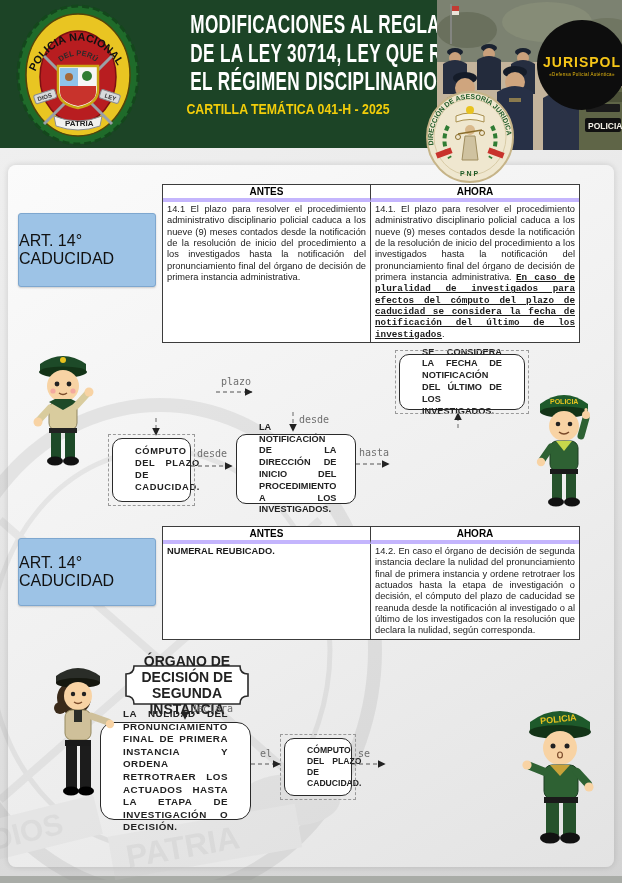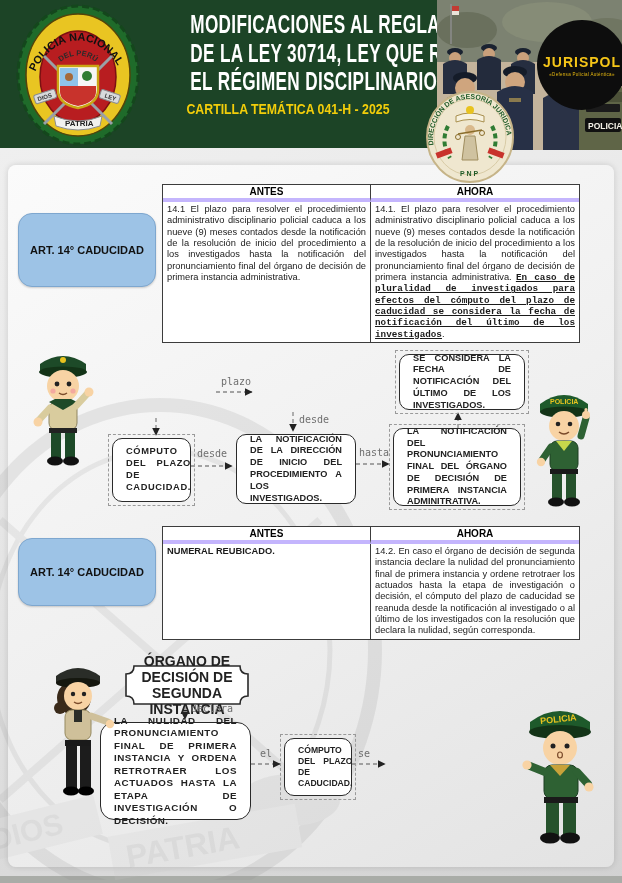--- a/index.html
+++ b/index.html
@@ -29,28 +29,28 @@
   
   .cmp-table{background:#ffffff;border:1.4px solid #3c3c3c;}
   .cmp-row{display:flex;}
   .cmp-cell{box-sizing:border-box;width:50%;border-right:1px solid #3c3c3c;padding:2px 4px;}
   .cmp-cell:last-child{border-right:none;}
   .cmp-head .cmp-cell{text-align:center;font-weight:bold;font-size:10px;border-bottom:4px solid #c4b5fd;padding:1px 0;}
   .cmp-body .cmp-cell{font-size:9.3px;line-height:1.22;text-align:justify;color:#1a1a1a;}
   .u-bold{font-weight:bold;text-decoration:underline;font-family:Liberation Mono, monospace;}
   .b-only{font-weight:bold;}
 
-  .art-label{background:#9dc3e6;border:1px solid #7ea7cf;border-radius:14px;
+  .art-label{background:#9dc3e6;border:1px solid #7ea7cf;border-radius:3px;
              display:flex;align-items:center;justify-content:center;
-             font-weight:bold;font-size:11px;color:#111;box-shadow:0 1px 2px rgba(0,0,0,.18);}
+             font-weight:normal;font-size:16px;color:#111;box-shadow:0 1px 2px rgba(0,0,0,.18);}
 
   
   .flowbox{position:absolute;box-sizing:border-box;background:#ffffff;border:1.6px solid #2a2a2a;
            border-radius:10px;color:#222;font-weight:bold;font-size:8.8px;line-height:1.28;
-           padding:5px 13px;display:flex;align-items:center;z-index:4;}
+           padding:5px 22px;display:flex;align-items:center;z-index:4;}
   .flowbox.center{text-align:center;justify-content:center;}
   .flowbox.justify{text-align:justify;}
   .flowbox.dash::before{content:"";position:absolute;inset:-5px;border:1px dashed #9a9a9a;pointer-events:none;}
   .flowlabel{position:absolute;color:#6f6f6f;font-family:"DejaVu Sans Mono",monospace;
              font-size:10px;z-index:4;}
   #arrows{left:0;top:0;width:622px;height:883px;z-index:3;pointer-events:none;}
   .officer{z-index:5;}
   #watermark{z-index:1;opacity:.16;pointer-events:none;}
   .zc{z-index:4;}
 </style>
@@ -225,21 +225,20 @@
       <div class="cmp-cell">AHORA</div>
     </div>
     <div class="cmp-row cmp-body">
       <div class="cmp-cell">14.1 El plazo para resolver el procedimiento administrativo disciplinario policial caduca a los nueve (9) meses contados desde la notificación de la resolución de inicio del procedimiento a los investigados hasta la notificación del pronunciamiento final del órgano de decisión de primera instancia administrativa.</div>
       <div class="cmp-cell"><span>14.1. El plazo para resolver el procedimiento administrativo disciplinario policial caduca a los nueve (9) meses contados desde la notificación de la resolución de inicio del procedimiento a los investigados hasta la notificación del pronunciamiento final del órgano de decisión de primera instancia administrativa. </span><span class="u-bold">En caso de pluralidad de investigados para efectos del cómputo del plazo de caducidad se considera la fecha de notificación del último de los investigados</span><span>.</span></div>
     </div>
   </div>
 
   <div class="flowbox justify dash" style="left:112px;top:438px;width:79px;height:64px;font-size:9.3px;letter-spacing:.6px">CÓMPUTO DEL PLAZO DE CADUCIDAD.</div>
   <div class="flowbox justify" style="left:236px;top:434px;width:120px;height:70px;font-size:9.2px">LA NOTIFICACIÓN DE LA DIRECCIÓN DE INICIO DEL PROCEDIMIENTO A LOS INVESTIGADOS.</div>
-  <div class="flowbox justify dash" style="left:393px;top:428px;width:128px;height:78px;font-size:9.2px">LA NOTIFICACIÓN DEL PRONUNCIAMIENTO FINAL DEL ÓRGANO DE DECISIÓN DE PRIMERA INSTANCIA ADMINITRATIVA.</div>
   <div class="flowbox justify dash" style="left:399px;top:354px;width:126px;height:56px;font-size:9.2px">SE CONSIDERA LA FECHA DE NOTIFICACIÓN DEL ÚLTIMO DE LOS INVESTIGADOS.</div>
 
   <div class="flowlabel" style="left:221px;top:376px">plazo</div>
   <div class="flowlabel" style="left:299px;top:414px">desde</div>
   <div class="flowlabel" style="left:197px;top:448px">desde</div>
   <div class="flowlabel" style="left:359px;top:447px">hasta</div>
 
   <div class="abs art-label zc" style="left:18px;top:538px;width:138px;height:68px">ART. 14° CADUCIDAD</div>
 
   <div class="abs cmp-table zc" style="left:162px;top:526px;width:418px">

